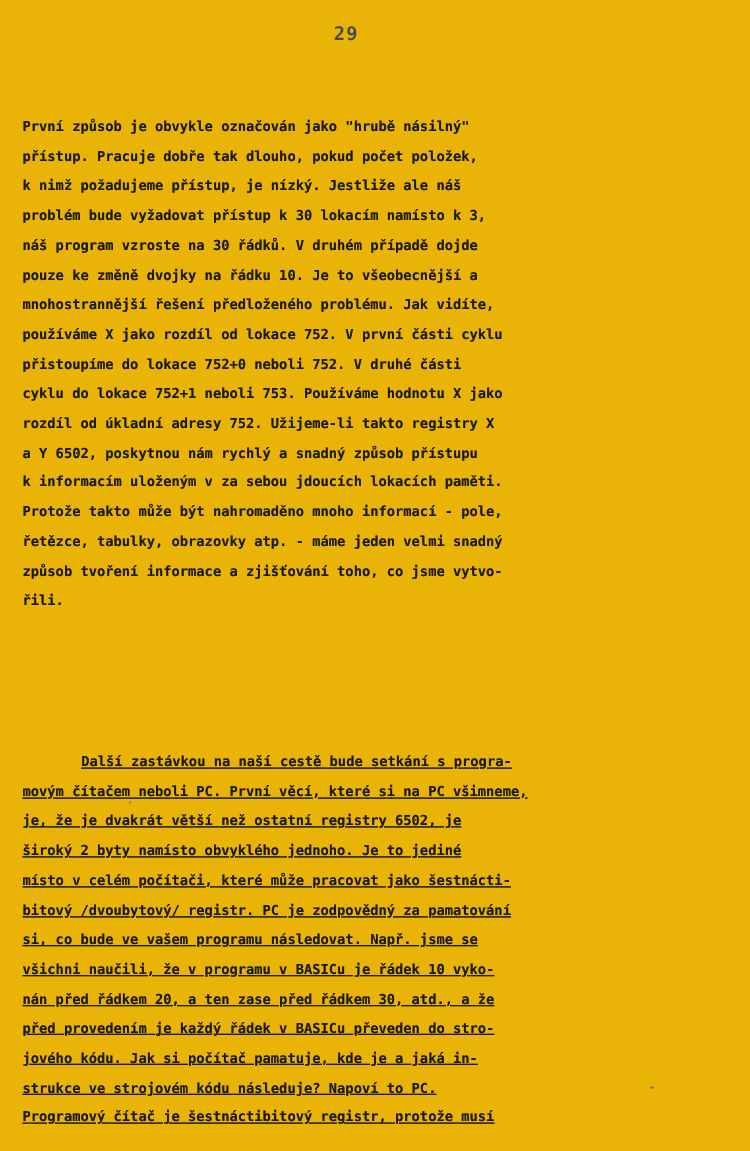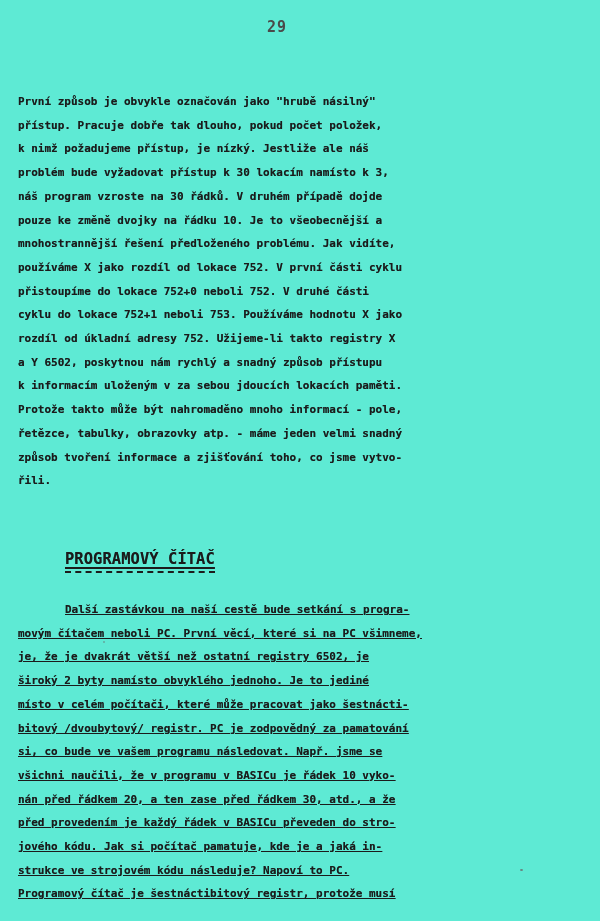--- a/index.html
+++ b/index.html
@@ -4,21 +4,21 @@
 <style>
   html, body {
     margin: 0;
     padding: 0;
     background: #fbfbf9;
   }
   .page {
     position: relative;
     width: 600px;
     height: 921px;
-    background: #5eead4;
+    background: #eab308;
     overflow: hidden;
     font-family: "DejaVu Sans Mono", "Liberation Mono", monospace;
     font-weight: 700;
     color: #1b1b1b;
     text-shadow: 0 0 0.4px rgba(20,20,20,0.55);
   }
   .page-number {
     position: absolute;
     top: 18px;
     left: 0;
@@ -69,22 +69,19 @@
 </style>
 </head>
 <body>
 
 <div class="page">
 
   <div class="page-number">29</div>
 
   <div class="para para-1"><div class="line">První způsob je obvykle označován jako "hrubě násilný"</div><div class="line">přístup. Pracuje dobře tak dlouho, pokud počet položek,</div><div class="line">k nimž požadujeme přístup, je nízký. Jestliže ale náš</div><div class="line">problém bude vyžadovat přístup k 30 lokacím namísto k 3,</div><div class="line">náš program vzroste na 30 řádků. V druhém případě dojde</div><div class="line">pouze ke změně dvojky na řádku 10. Je to všeobecnější a</div><div class="line">mnohostrannější řešení předloženého problému. Jak vidíte,</div><div class="line">používáme X jako rozdíl od lokace 752. V první části cyklu</div><div class="line">přistoupíme do lokace 752+0 neboli 752. V druhé části</div><div class="line">cyklu do lokace 752+1 neboli 753. Používáme hodnotu X jako</div><div class="line">rozdíl od úkladní adresy 752. Užijeme-li takto registry X</div><div class="line">a Y 6502, poskytnou nám rychlý a snadný způsob přístupu</div><div class="line">k informacím uloženým v za sebou jdoucích lokacích paměti.</div><div class="line">Protože takto může být nahromaděno mnoho informací - pole,</div><div class="line">řetězce, tabulky, obrazovky atp. - máme jeden velmi snadný</div><div class="line">způsob tvoření informace a zjišťování toho, co jsme vytvo-</div><div class="line">řili.</div></div>
 
-  <div class="heading-wrap">
-    <span class="heading-text">PROGRAMOVÝ ČÍTAČ</span>
-  </div>
 
   <div class="para para-2 indent-first"><div class="line">Další zastávkou na naší cestě bude setkání s progra-</div><div class="line">movým čítačem neboli PC. První věcí, které si na PC všimneme,</div><div class="line">je, že je dvakrát větší než ostatní registry 6502, je</div><div class="line">široký 2 byty namísto obvyklého jednoho. Je to jediné</div><div class="line">místo v celém počítači, které může pracovat jako šestnácti-</div><div class="line">bitový /dvoubytový/ registr. PC je zodpovědný za pamatování</div><div class="line">si, co bude ve vašem programu následovat. Např. jsme se</div><div class="line">všichni naučili, že v programu v BASICu je řádek 10 vyko-</div><div class="line">nán před řádkem 20, a ten zase před řádkem 30, atd., a že</div><div class="line">před provedením je každý řádek v BASICu převeden do stro-</div><div class="line">jového kódu. Jak si počítač pamatuje, kde je a jaká in-</div><div class="line">strukce ve strojovém kódu následuje? Napoví to PC.</div><div class="line">Programový čítač je šestnáctibitový registr, protože musí</div></div>
 
   <span class="speck speck-1"></span>
   <span class="speck speck-2"></span>
 
 </div>
 
 </body></html>

